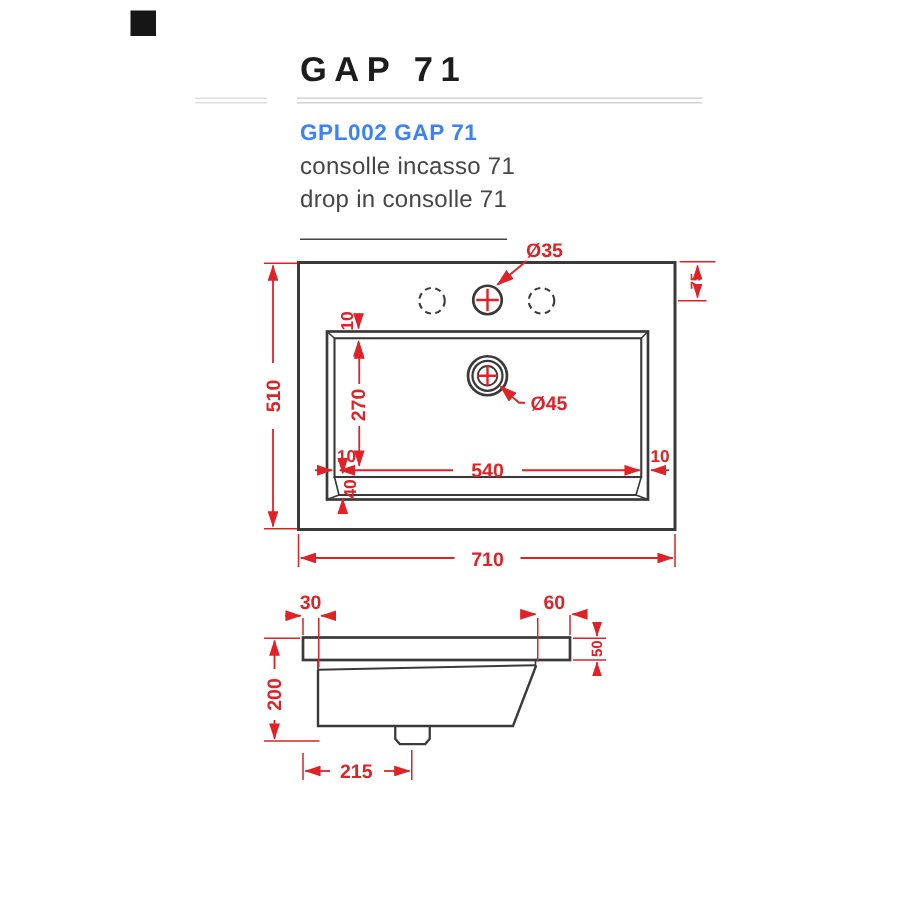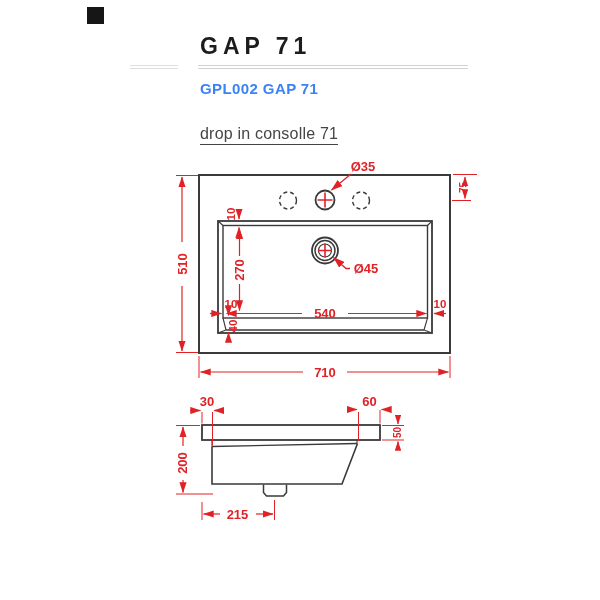--- a/index.html
+++ b/index.html
@@ -12,21 +12,21 @@
          letter-spacing:5px;color:#1c1c1c;}
   .rule{position:absolute;top:65px;height:2px;border-top:1px solid #d2d2d2;
         border-bottom:1px solid #d2d2d2;}
   .rule.left{left:130px;width:48px;border-color:#dedede;}
   .rule.main{left:198px;width:270px;}
 
   .code{position:absolute;left:200px;top:80px;font-size:15px;font-weight:bold;
         letter-spacing:.4px;color:#3b82f6;}
   .sub{position:absolute;left:200px;font-size:16px;color:#454545;letter-spacing:.2px;}
   .sub.it{top:103px;}
-  .sub.en{top:125px;border-bottom:1.5px solid #454545;padding-bottom:1px;}
+  .sub.en{top:125px;border-bottom:1.5px solid #454545;padding-bottom:16px;}
 
   svg{position:absolute;left:0;top:0;}
   .blk{stroke:#3a3a3a;fill:none;}
   .red{stroke:#e02227;fill:none;}
   text.dim{fill:#e02227;font-family:"Liberation Sans", sans-serif;font-weight:bold;
            font-size:13px;text-anchor:middle;}
   text.dim.small{font-size:11.5px;}
   text.dim.tiny{font-size:10px;}
 </style>
 </head>
@@ -34,20 +34,21 @@
 
 <div class="page">
 
   <div class="logo-square"></div>
 
   <div class="title">GAP 71</div>
   <div class="rule left"></div>
   <div class="rule main"></div>
 
   <div class="code">GPL002 GAP 71</div>
+  <div class="sub it">consolle incasso 71</div>
   <div class="sub en">drop in consolle 71</div>
 
   <svg width="600" height="600" viewBox="0 0 600 600">
     <defs>
       <marker id="arr" orient="auto" markerWidth="9" markerHeight="6" refX="8.5" refY="3">
         <path d="M0,0 L9,3 L0,6 Z" fill="#e02227"></path>
       </marker>
     </defs>
 
     <g>

